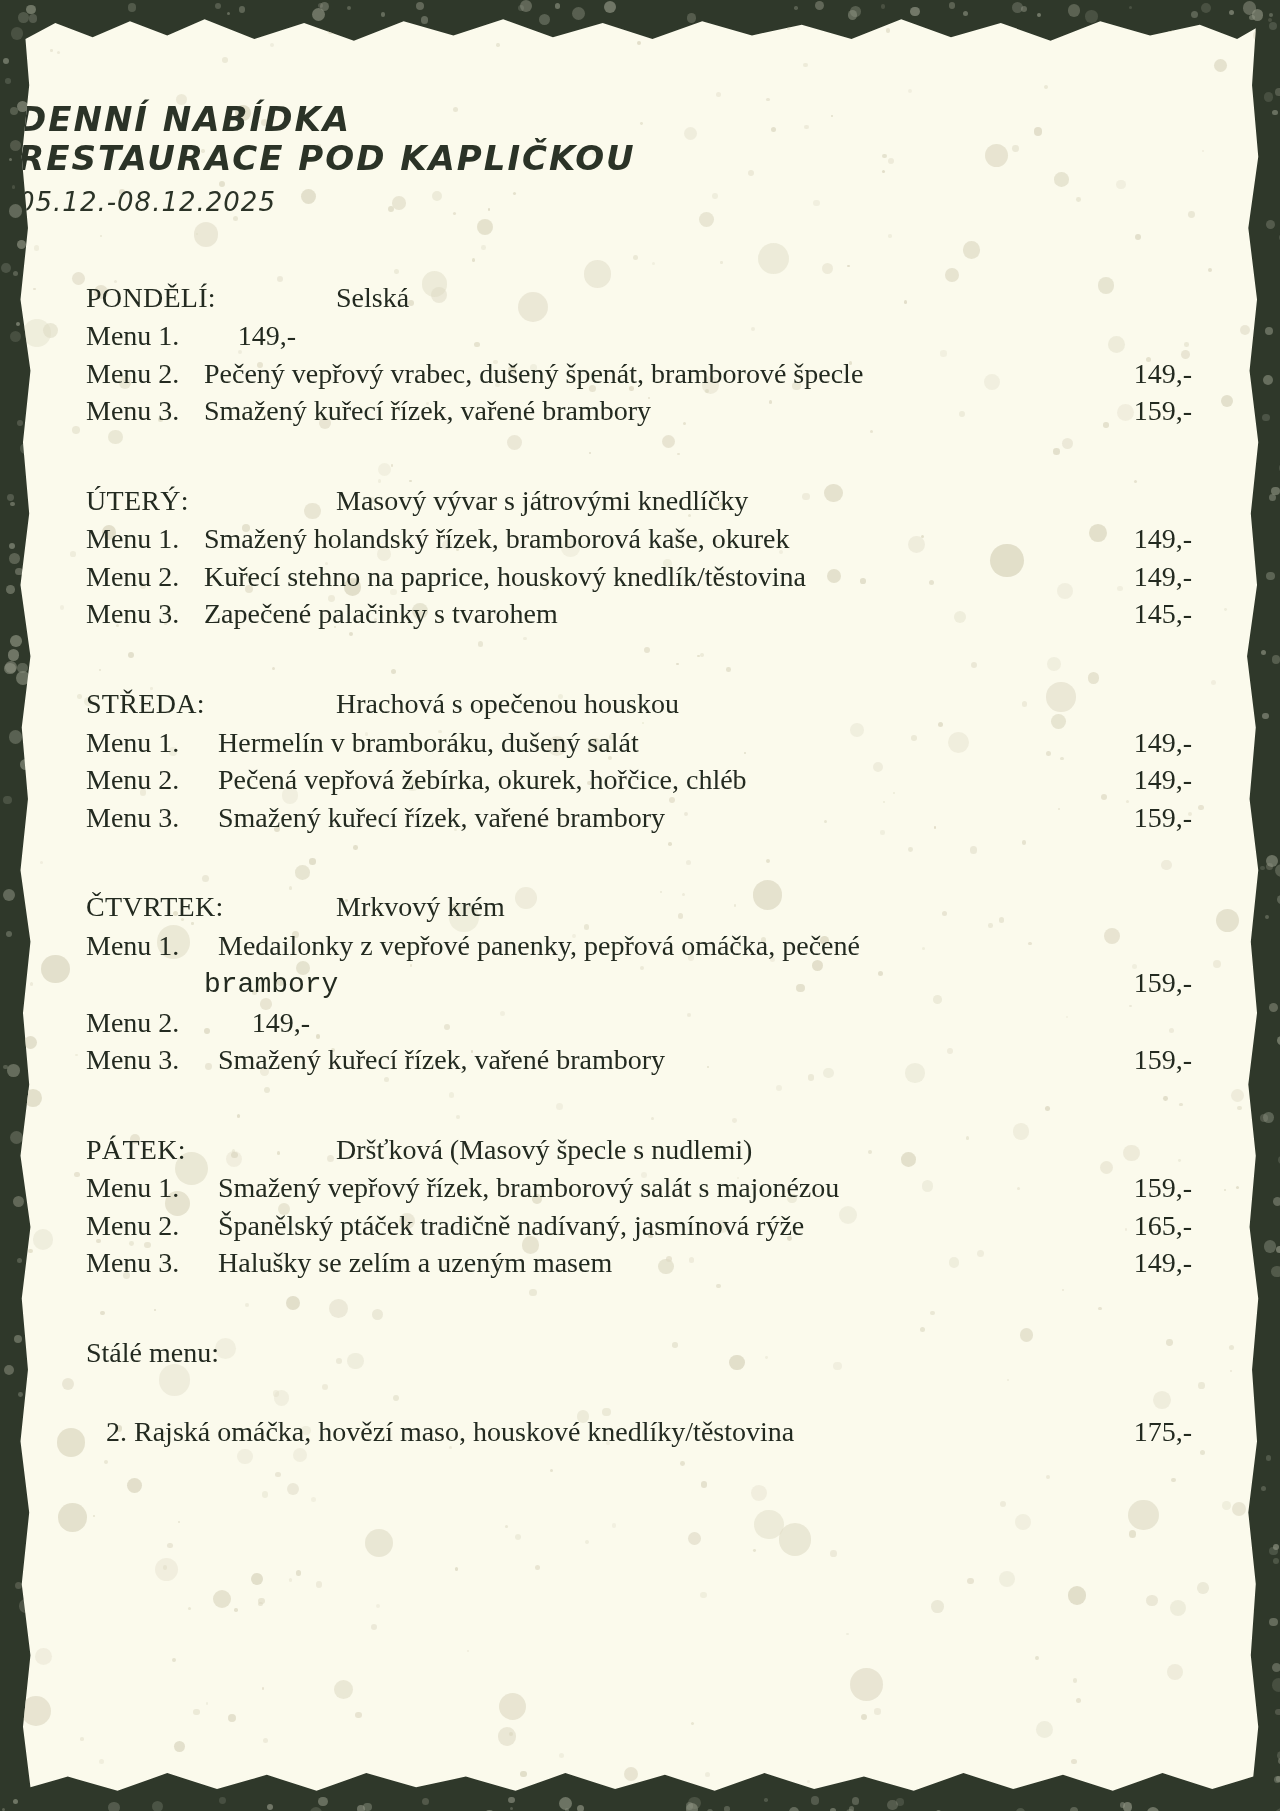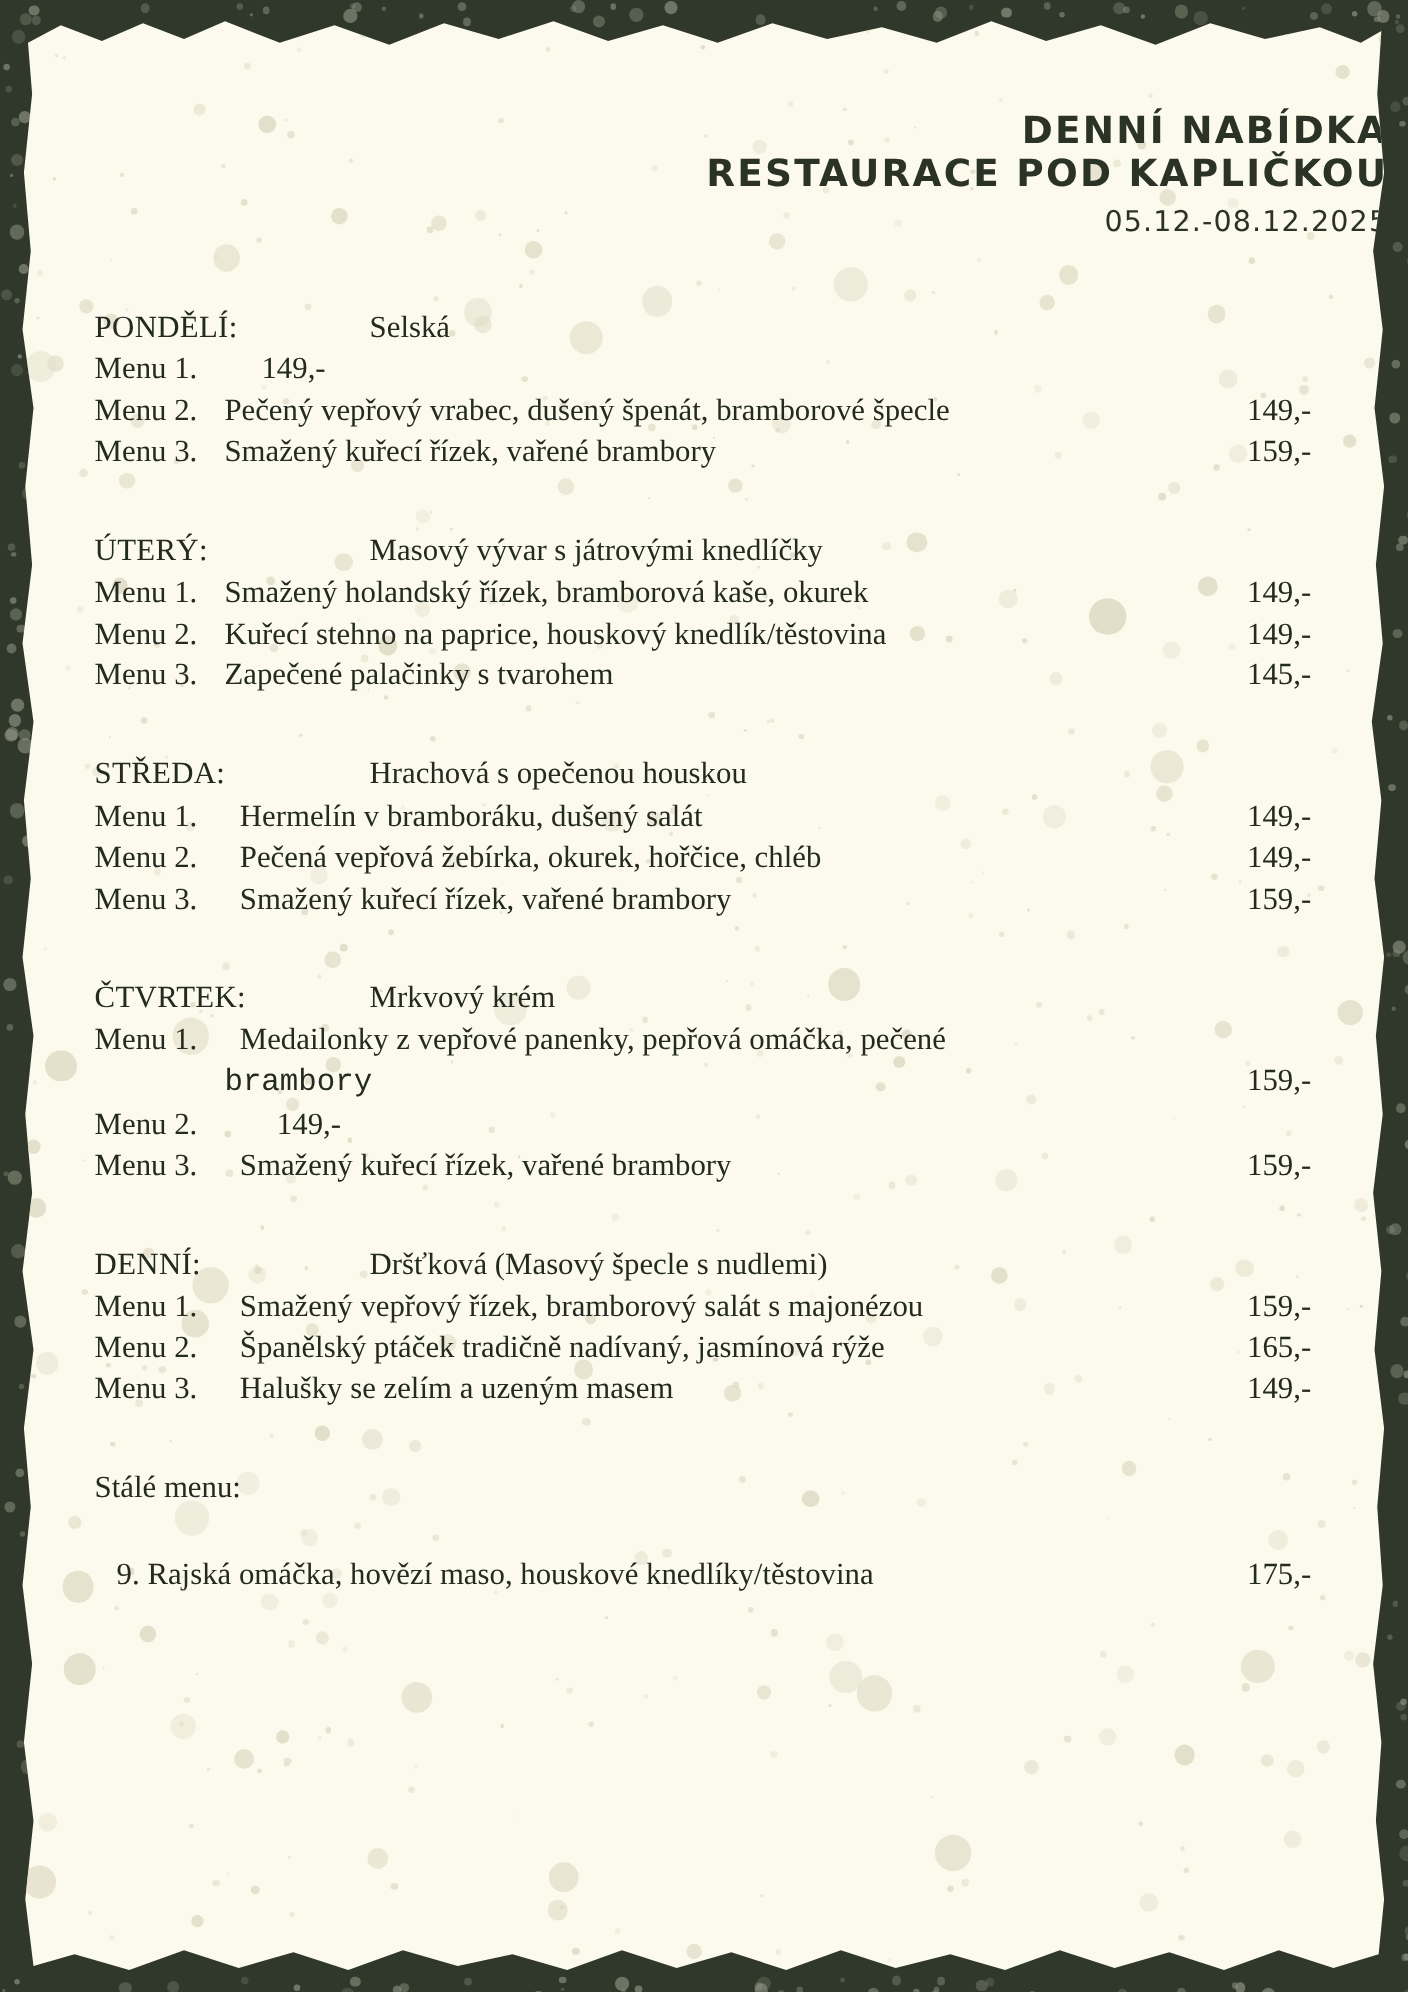--- a/index.html
+++ b/index.html
@@ -79,22 +79,23 @@
   
   .content {
     position: absolute;
     left: 0;
     top: 0;
     width: 1244px;
     height: 1784px;
   }
 
   .header {
-    text-align: right;
+    text-align: left;
     padding-top: 86px;
+    font-style: italic;
   }
   .brush-line {
     font-family: "DejaVu Sans", sans-serif;
     font-weight: 700;
     color: #2b3327;
     letter-spacing: 2px;
     line-height: 1.16;
   }
   .brush-1 { font-size: 34px; }
   .brush-2 { font-size: 34px; }
@@ -969,21 +970,21 @@
             <div class="menu-price">149,-</div>
           </div>
           <div class="menu-row">
             <div class="menu-label wide">Menu 3.</div>
             <div class="menu-desc">Smažený kuřecí řízek, vařené brambory</div>
             <div class="menu-price">159,-</div>
           </div>
         </div>
         <div class="day-block">
           <div class="day-head">
-            <div class="day-name">DENNÍ:</div>
+            <div class="day-name">PÁTEK:</div>
             <div class="day-soup">Dršťková (Masový špecle s nudlemi)</div>
           </div>
           <div class="menu-row">
             <div class="menu-label wide">Menu 1.</div>
             <div class="menu-desc">Smažený vepřový řízek, bramborový salát s majonézou</div>
             <div class="menu-price">159,-</div>
           </div>
           <div class="menu-row">
             <div class="menu-label wide">Menu 2.</div>
             <div class="menu-desc">Španělský ptáček tradičně nadívaný, jasmínová rýže</div>
@@ -994,20 +995,20 @@
             <div class="menu-desc">Halušky se zelím a uzeným masem</div>
             <div class="menu-price">149,-</div>
           </div>
         </div>
       </div>
 
     <div class="standing">
       <div class="standing-title">Stálé menu:</div>
       <div>
           <div class="standing-row">
-            <div class="standing-desc">9. Rajská omáčka, hovězí maso, houskové knedlíky/těstovina</div>
+            <div class="standing-desc">2. Rajská omáčka, hovězí maso, houskové knedlíky/těstovina</div>
             <div class="standing-price">175,-</div>
           </div>
         </div>
     </div>
 
   </div>
 </div>
 
 </body></html>

